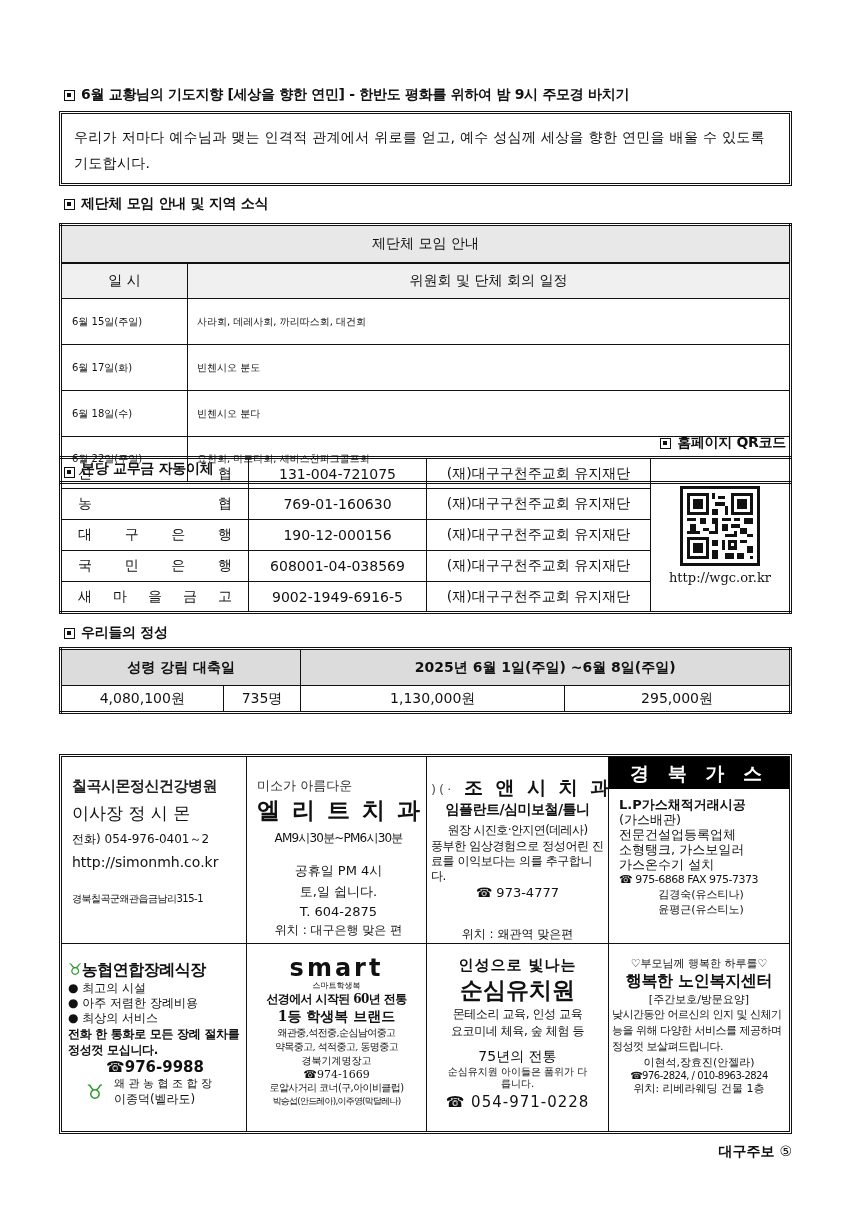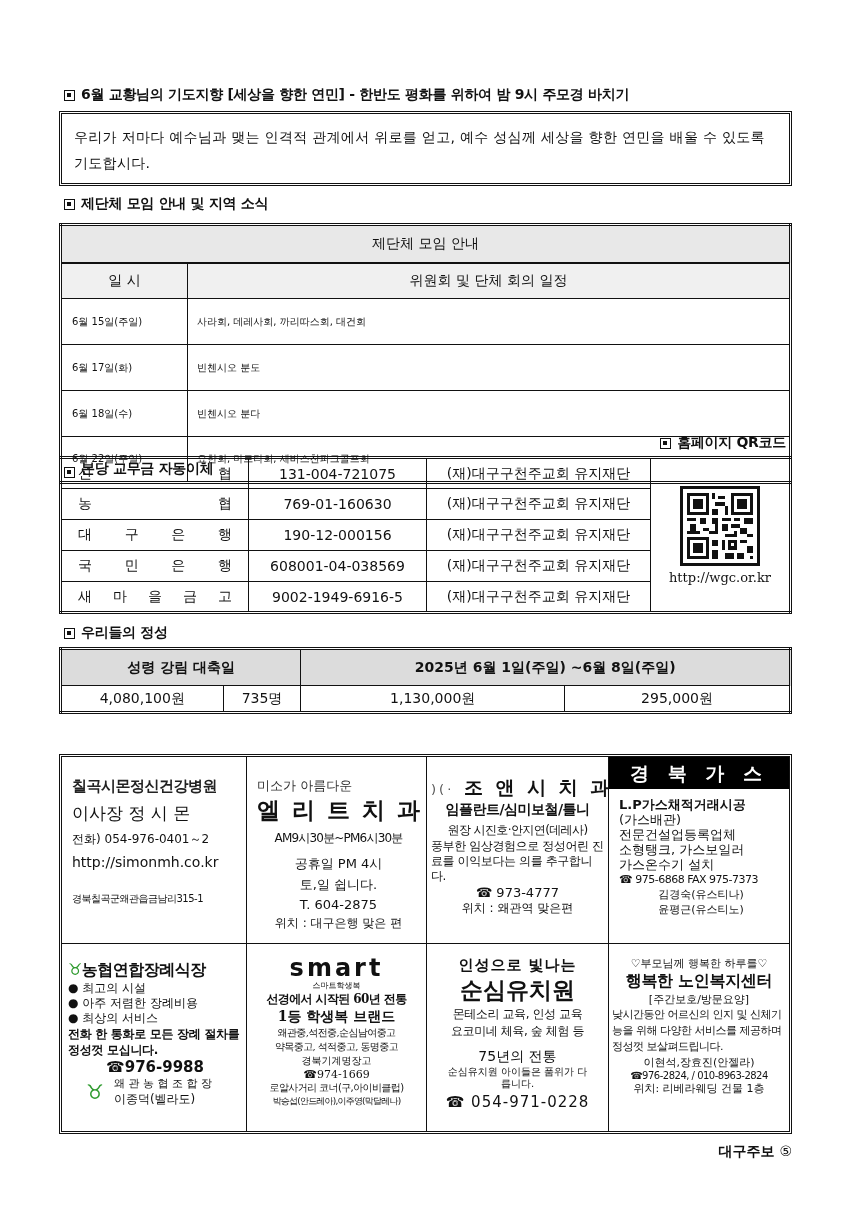--- a/index.html
+++ b/index.html
@@ -232,33 +232,33 @@
     <div class="l" style="font-size:17px; margin-top:6px;">이사장 정 시 몬</div>
     <div class="l" style="font-size:12px; margin-top:6px;">전화) 054-976-0401～2</div>
     <div class="l" style="font-size:14px; margin-top:6px;">http://simonmh.co.kr</div>
     <div class="l" style="font-size:10px; margin-top:22px; letter-spacing:-0.5px;">경북칠곡군왜관읍금남리315-1</div>
   </div>
 
   <div class="ad" style="text-align:left; padding:20px 6px 0 10px;">
     <div class="l" style="font-size:13px; color:#333;">미소가 아름다운</div>
     <div class="l" style="font-size:23px; font-weight:bold; letter-spacing:2px;">엘 리 트  치 과</div>
     <div class="l" style="font-size:12px; margin-top:4px; text-align:center; letter-spacing:-0.8px;">AM9시30분~PM6시30분</div>
-    <div class="l" style="font-size:13px; margin-top:8px; text-align:center;">공휴일 PM 4시</div>
+    <div class="l" style="font-size:13px; margin-top:15px; text-align:center;">공휴일 PM 4시</div>
     <div class="l" style="font-size:13px; margin-top:3px; text-align:center;">토,일 쉽니다.</div>
     <div class="l" style="font-size:13px; margin-top:3px; text-align:center;">T. 604-2875</div>
     <div class="l" style="font-size:12px; margin-top:3px; text-align:center;">위치 : 대구은행 맞은 편</div>
   </div>
 
   <div class="ad" style="padding:18px 4px 0 4px;">
     <div class="l" style="font-size:19px; font-weight:bold; letter-spacing:3px;"><span style="font-size:13px; font-weight:normal; color:#555;">)(·</span> <span>조 앤 시 치 과</span></div>
     <div class="l" style="font-size:14px; font-weight:bold; letter-spacing:-0.5px;">임플란트/심미보철/틀니</div>
     <div class="l" style="font-size:12px; margin-top:3px; letter-spacing:-0.6px;">원장 시진호·안지연(데레사)</div>
     <div style="font-size:12px; text-align:left; line-height:15px; letter-spacing:-0.4px;">풍부한 임상경험으로 정성어린 진료를 이익보다는 의를 추구합니다.</div>
     <div class="l" style="font-size:13px; margin-top:1px;">☎ 973-4777</div>
-    <div class="l" style="font-size:12px;">위치 : 왜관역 맞은편</div>
+    <div class="l" style="font-size:12px;margin-top:26px;">위치 : 왜관역 맞은편</div>
   </div>
 
   <div class="ad" style="padding:0; text-align:left;">
     <div style="background:#000; color:#fff; font-size:19px; font-weight:bold; text-align:center; letter-spacing:6px; height:32px; line-height:32px;">경 북 가 스</div>
     <div style="padding:8px 6px 0 10px; font-size:13px; line-height:15px;">
       <div class="l" style="font-weight:bold;">L.P가스채적거래시공</div>
       <div class="l">(가스배관)</div>
       <div class="l">전문건설업등록업체</div>
       <div class="l">소형탱크, 가스보일러</div>
       <div class="l">가스온수기 설치</div>

